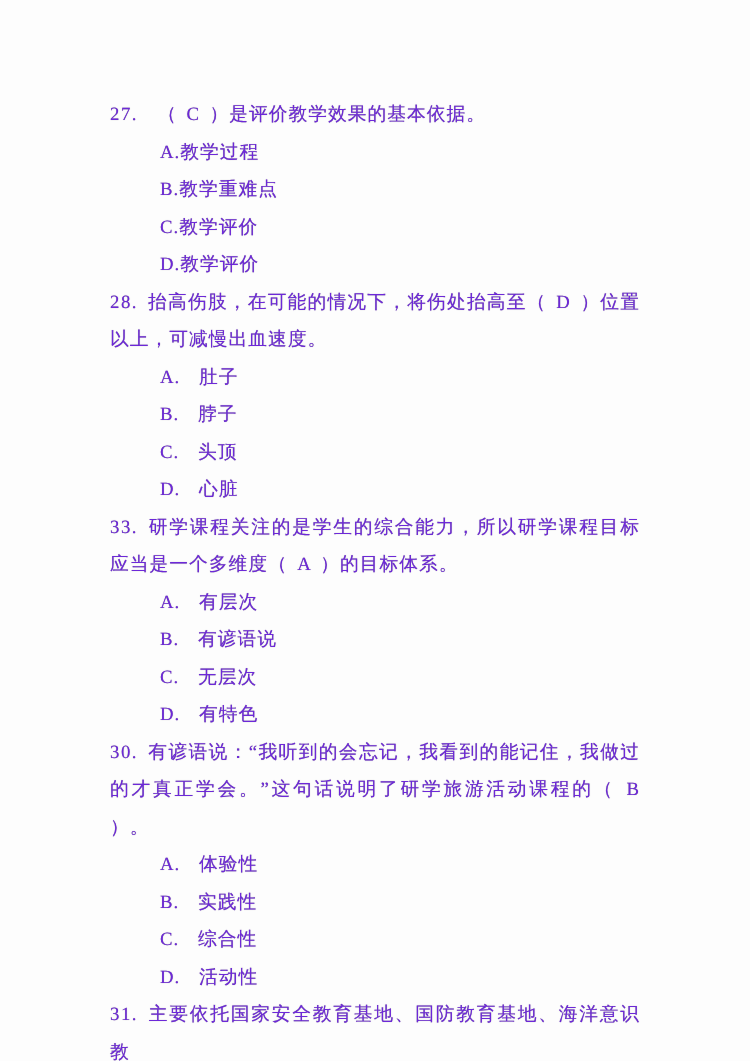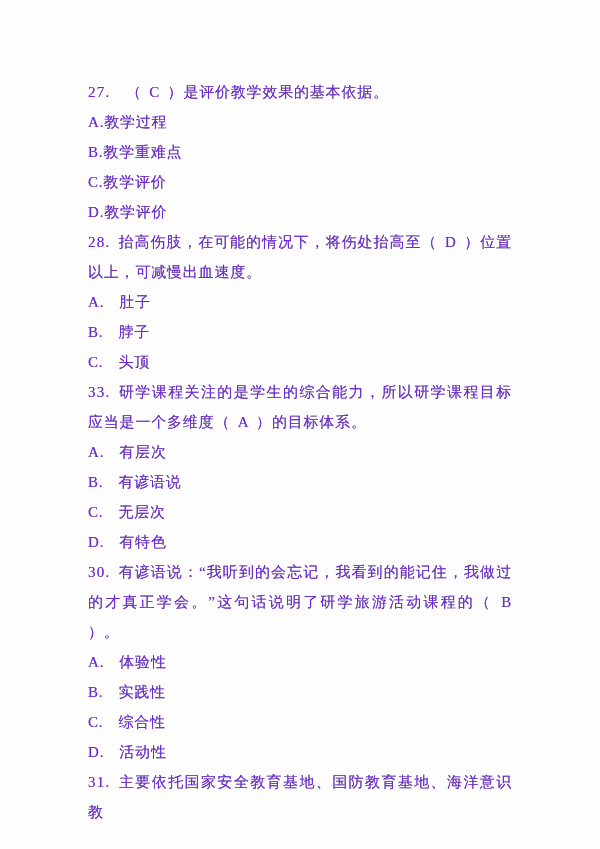--- a/index.html
+++ b/index.html
@@ -32,20 +32,21 @@
     font-size: 15px;
     line-height: 30px;
     letter-spacing: 0.8px;
     word-spacing: 3px;
     text-align: justify;
     text-shadow: 0 0 0.6px rgba(45,45,45,0.55);
   }
   .option {
     white-space: pre-wrap;
     text-align: left;
+    margin-left: 40px;
   }
   .qnum {
     margin-right: 8px;
     letter-spacing: 1.2px;
   }
 </style>
 </head>
 <body>
 
 <div class="page">
@@ -57,20 +58,21 @@
       <p class="option">B.教学重难点</p>
       <p class="option">C.教学评价</p>
       <p class="option">D.教学评价</p>
     </div>
 
     <div class="question">
       <p class="stem"><span class="qnum">28.</span><span>抬高伤肢，在可能的情况下，将伤处抬高至（ D ）位置以上，可减慢出血速度。</span></p>
       <p class="option">A.  肚子</p>
       <p class="option">B.  脖子</p>
       <p class="option">C.  头顶</p>
+      <p class="option">D.  心脏</p>
     </div>
 
     <div class="question">
       <p class="stem"><span class="qnum">33.</span><span>研学课程关注的是学生的综合能力，所以研学课程目标应当是一个多维度（ A ）的目标体系。</span></p>
       <p class="option">A.  有层次</p>
       <p class="option">B.  有谚语说</p>
       <p class="option">C.  无层次</p>
       <p class="option">D.  有特色</p>
     </div>
 

